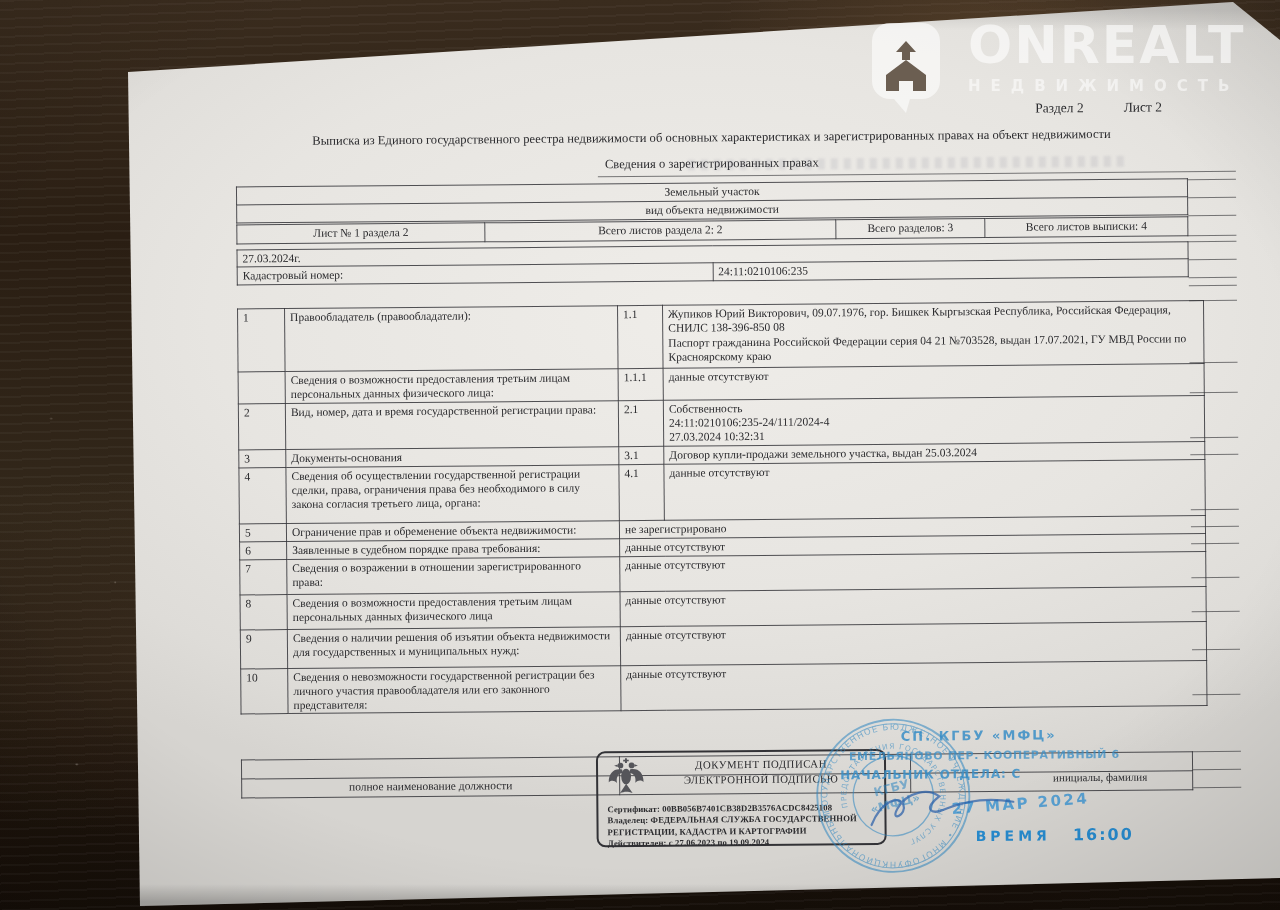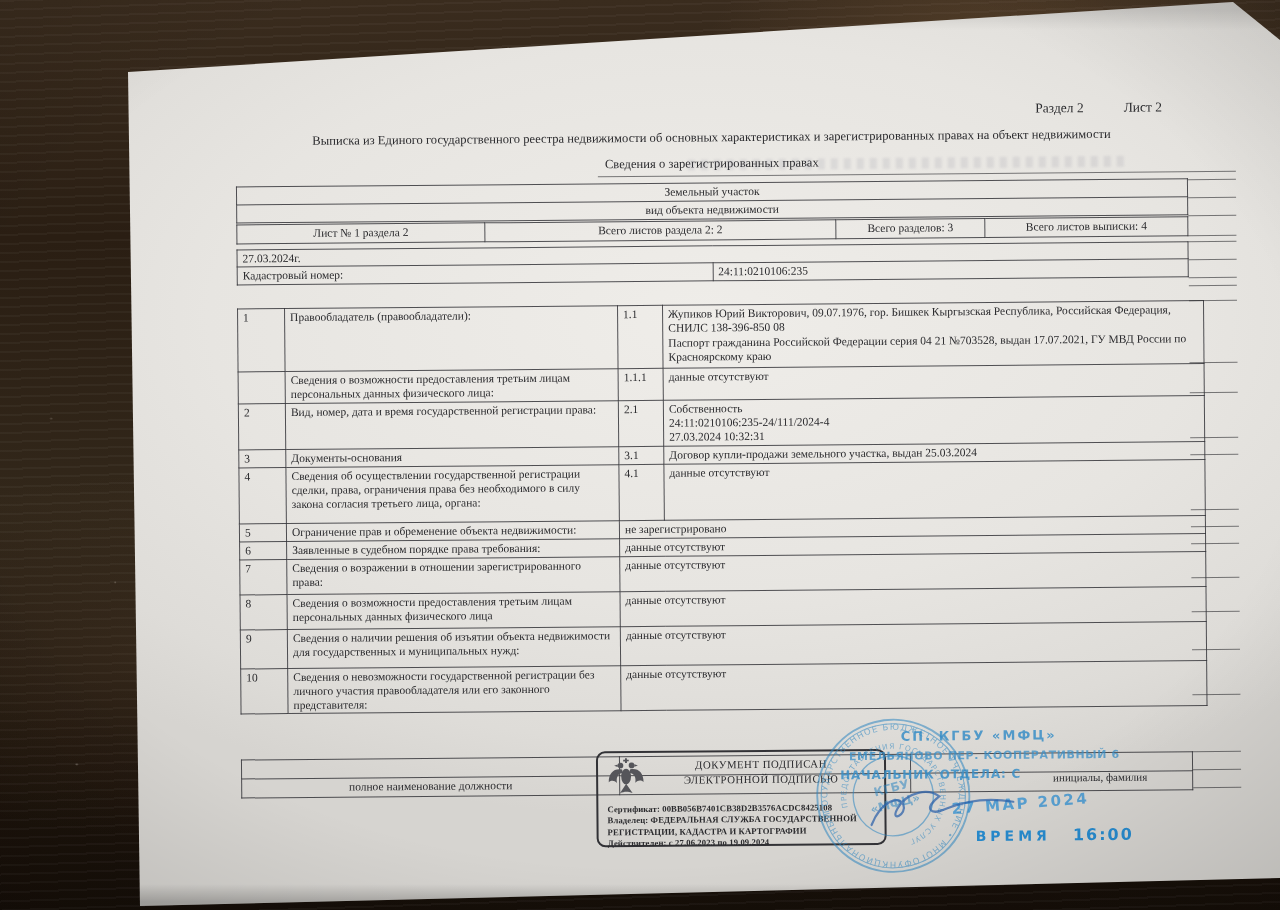--- a/index.html
+++ b/index.html
@@ -306,13 +306,24 @@
       <div class="ext-line" style="top: 616px; left: 1190px; width: 48px;"></div>
       <div class="ext-line" style="top: 654px; left: 1190px; width: 48px;"></div>
       <div class="ext-line" style="top: 699px; left: 1190px; width: 48px;"></div>
       <div class="ext-line" style="top: 756px; left: 1190px; width: 48px;"></div>
       <div class="ext-line" style="top: 774px; left: 1190px; width: 48px;"></div>
       <div class="ext-line" style="top: 792px; left: 1190px; width: 48px;"></div>
     </div>
 
   <div class="vignette"></div>
 
+  <div class="watermark">
+    <svg width="100" height="112" viewBox="0 0 100 110">
+      <path d="M34 4 h32 a18 18 0 0 1 18 18 v40 a18 18 0 0 1 -18 18 h-12 l-4 14 -12 -14 h-4 a18 18 0 0 1 -18 -18 v-40 a18 18 0 0 1 18 -18 z" fill="rgba(255,255,255,.58)"></path>
+      <path d="M50 22 l10 11 h-6 v8 h-8 v-8 h-6 z" fill="rgba(72,56,40,.8)"></path>
+      <path d="M30 56 l20 -15 20 15 v16 h-13 v-10 h-14 v10 h-13 z" fill="rgba(72,56,40,.8)"></path>
+    </svg>
+    <div class="wm-text">
+      <div class="wm-brand">ONREALT</div>
+      <div class="wm-sub">НЕДВИЖИМОСТЬ</div>
+    </div>
+  </div>
 </div>
 
 </body></html>

